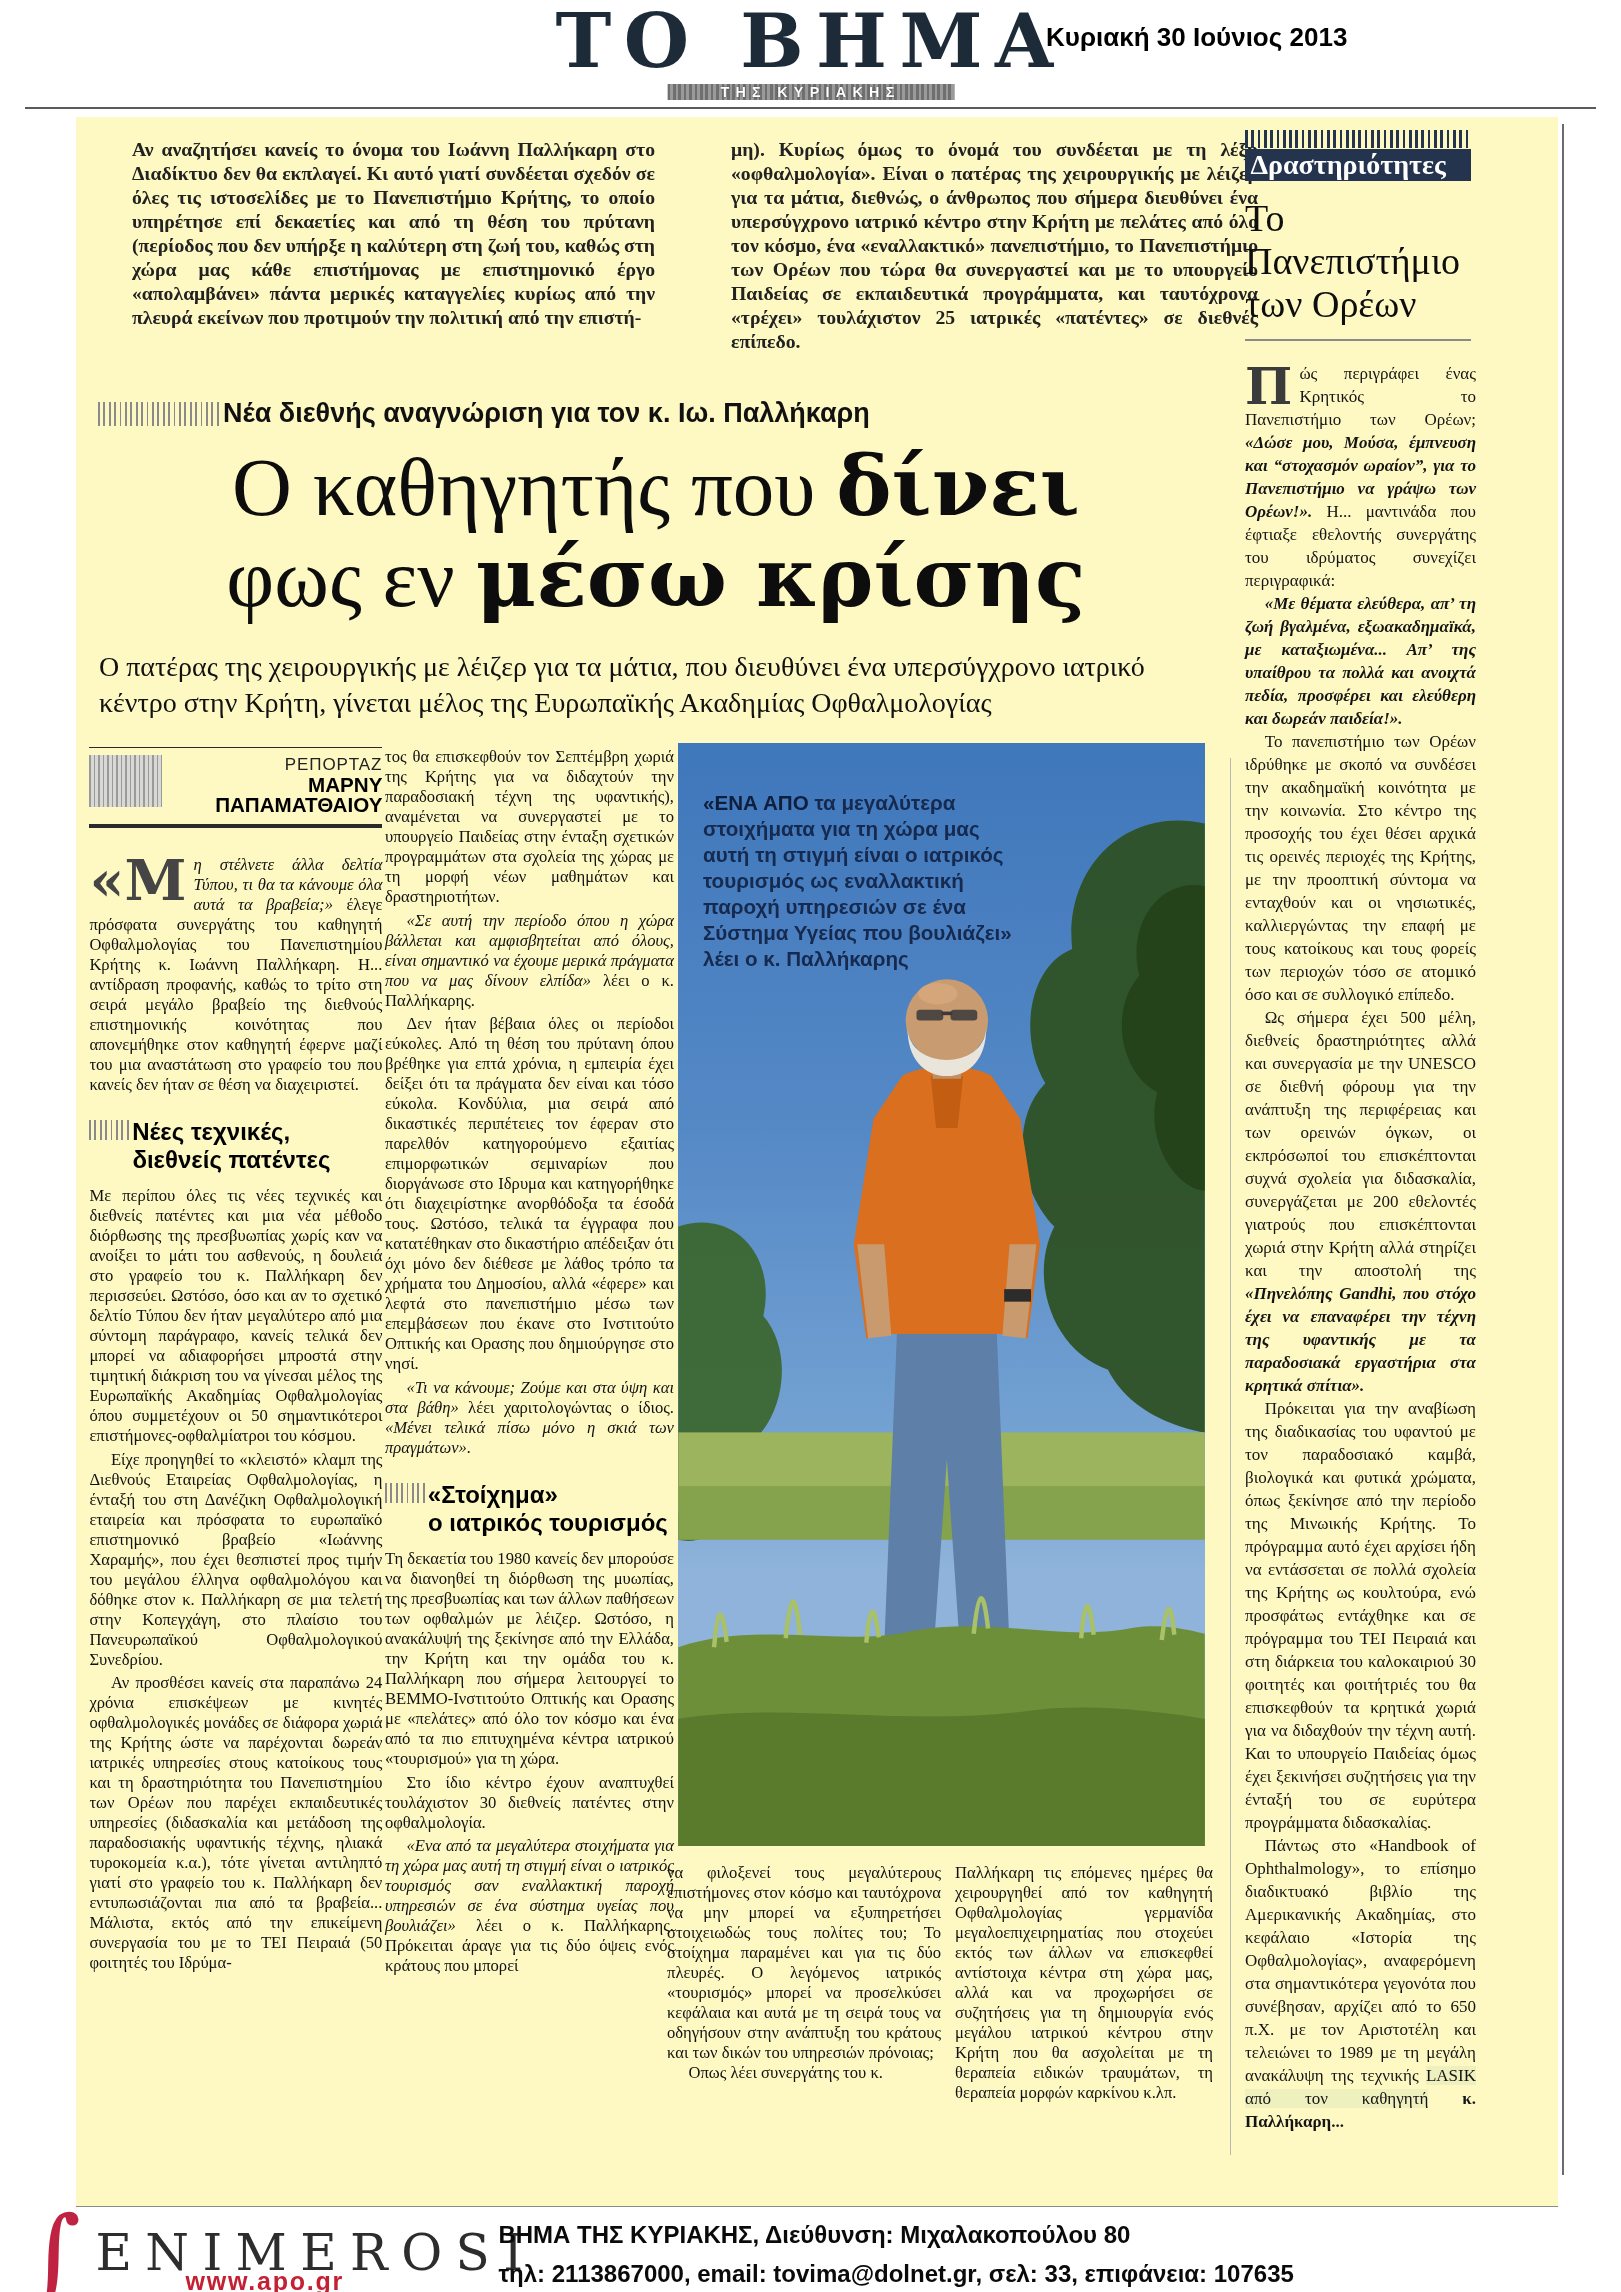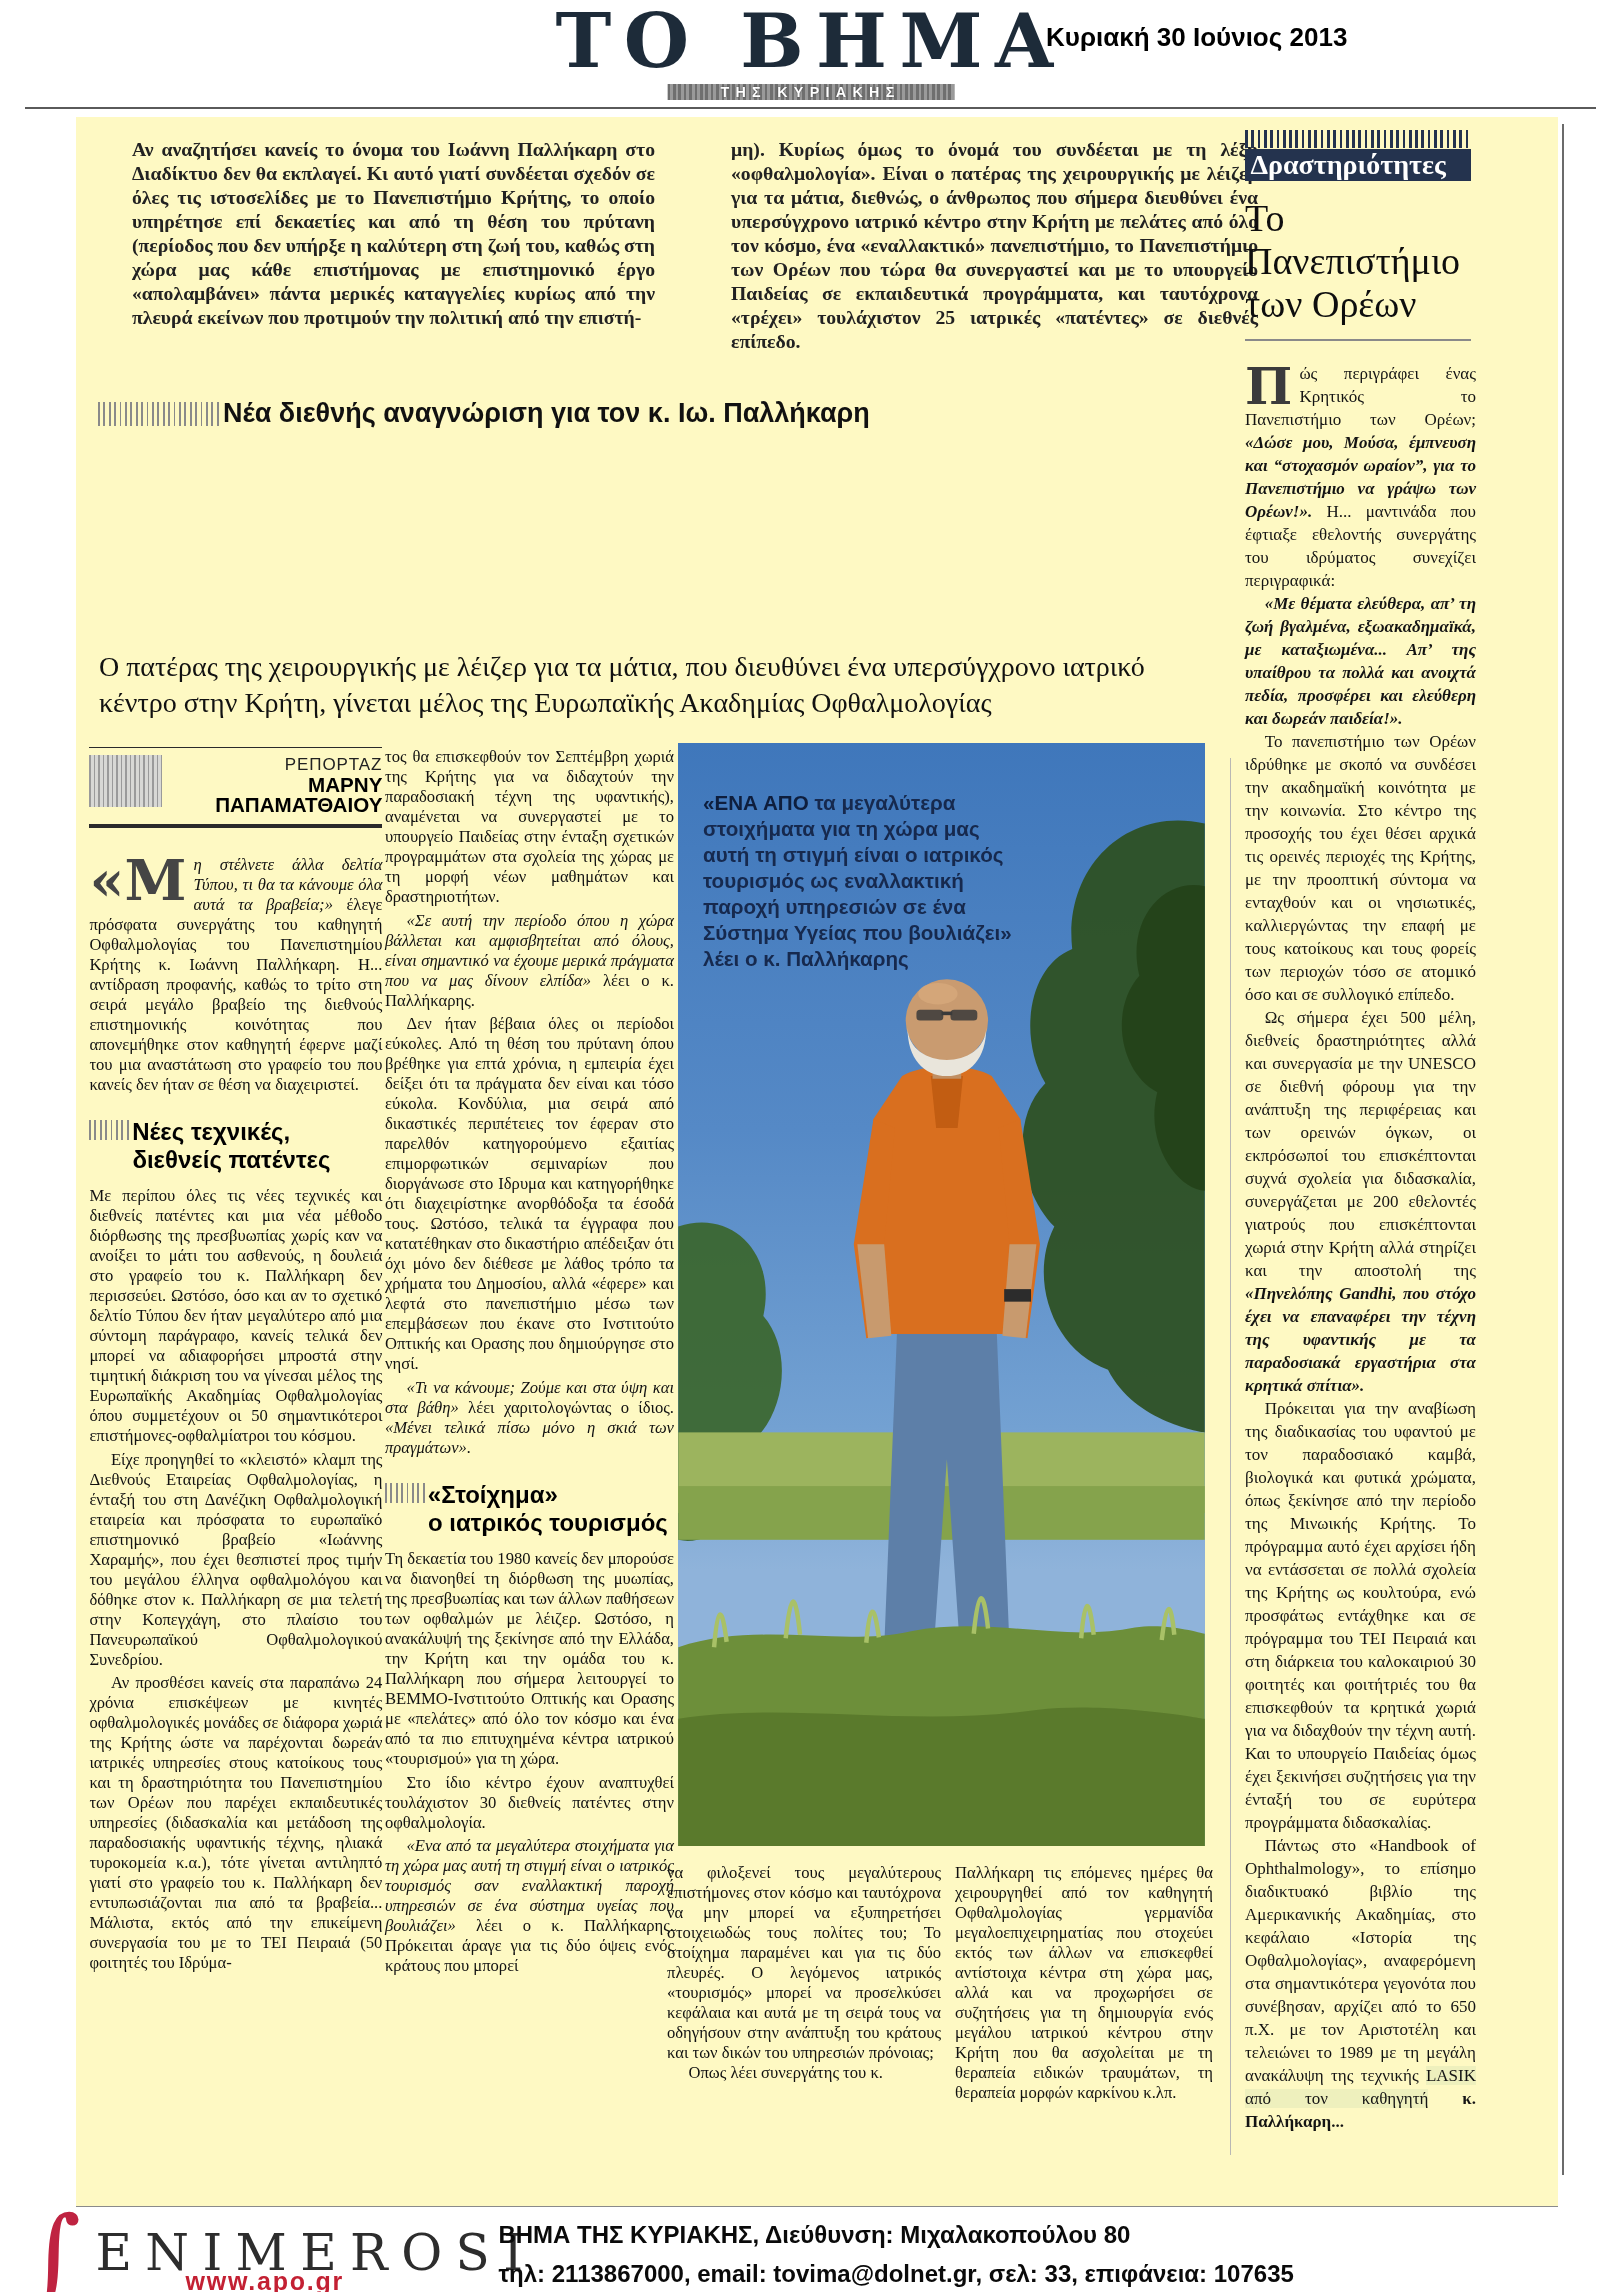--- a/index.html
+++ b/index.html
@@ -129,20 +129,24 @@
   <div class="scan">
 
     <div class="intro c1">Αν αναζητήσει κανείς το όνομα του Ιωάννη Παλλήκαρη στο Διαδίκτυο δεν θα εκπλαγεί. Κι αυτό γιατί συνδέεται σχεδόν σε όλες τις ιστοσελίδες με το Πανεπιστήμιο Κρήτης, το οποίο υπηρέτησε επί δεκαετίες και από τη θέση του πρύτανη (περίοδος που δεν υπήρξε η καλύτερη στη ζωή του, καθώς στη χώρα μας κάθε επιστήμονας με επιστημονικό έργο «απολαμβάνει» πάντα μερικές καταγγελίες κυρίως από την πλευρά εκείνων που προτιμούν την πολιτική από την επιστή-</div>
     <div class="intro c2">μη). Κυρίως όμως το όνομά του συνδέεται με τη λέξη «οφθαλμολογία». Είναι ο πατέρας της χειρουργικής με λέιζερ για τα μάτια, διεθνώς, ο άνθρωπος που σήμερα διευθύνει ένα υπερσύγχρονο ιατρικό κέντρο στην Κρήτη με πελάτες από όλο τον κόσμο, ένα «εναλλακτικό» πανεπιστήμιο, το Πανεπιστήμιο των Ορέων που τώρα θα συνεργαστεί και με το υπουργείο Παιδείας σε εκπαιδευτικά προγράμματα, και ταυτόχρονα «τρέχει» τουλάχιστον 25 ιατρικές «πατέντες» σε διεθνές επίπεδο.</div>
 
     <div class="kicker">
       <span class="pipes"></span>
       <span>Νέα διεθνής αναγνώριση για τον κ. Ιω. Παλλήκαρη</span>
     </div>
 
+    <div class="headline">
+      <span class="ln"><span>Ο καθηγητής που </span><b>δίνει</b></span>
+      <span class="ln"><span>φως εν </span><b>μέσω κρίσης</b></span>
+    </div>
 
     <div class="deck">Ο πατέρας της χειρουργικής με λέιζερ για τα μάτια, που διευθύνει ένα υπερσύγχρονο ιατρικό κέντρο στην Κρήτη, γίνεται μέλος της Ευρωπαϊκής Ακαδημίας Οφθαλμολογίας</div>
 
     <div class="col c1">
       <div class="byline">
         <div class="byline-row">
           <div class="hatch"></div>
           <div class="byline-txt">
             <div class="byline-kicker">ΡΕΠΟΡΤΑΖ</div>
             <div class="byline-name">ΜΑΡΝΥ ΠΑΠΑΜΑΤΘΑΙΟΥ</div>

